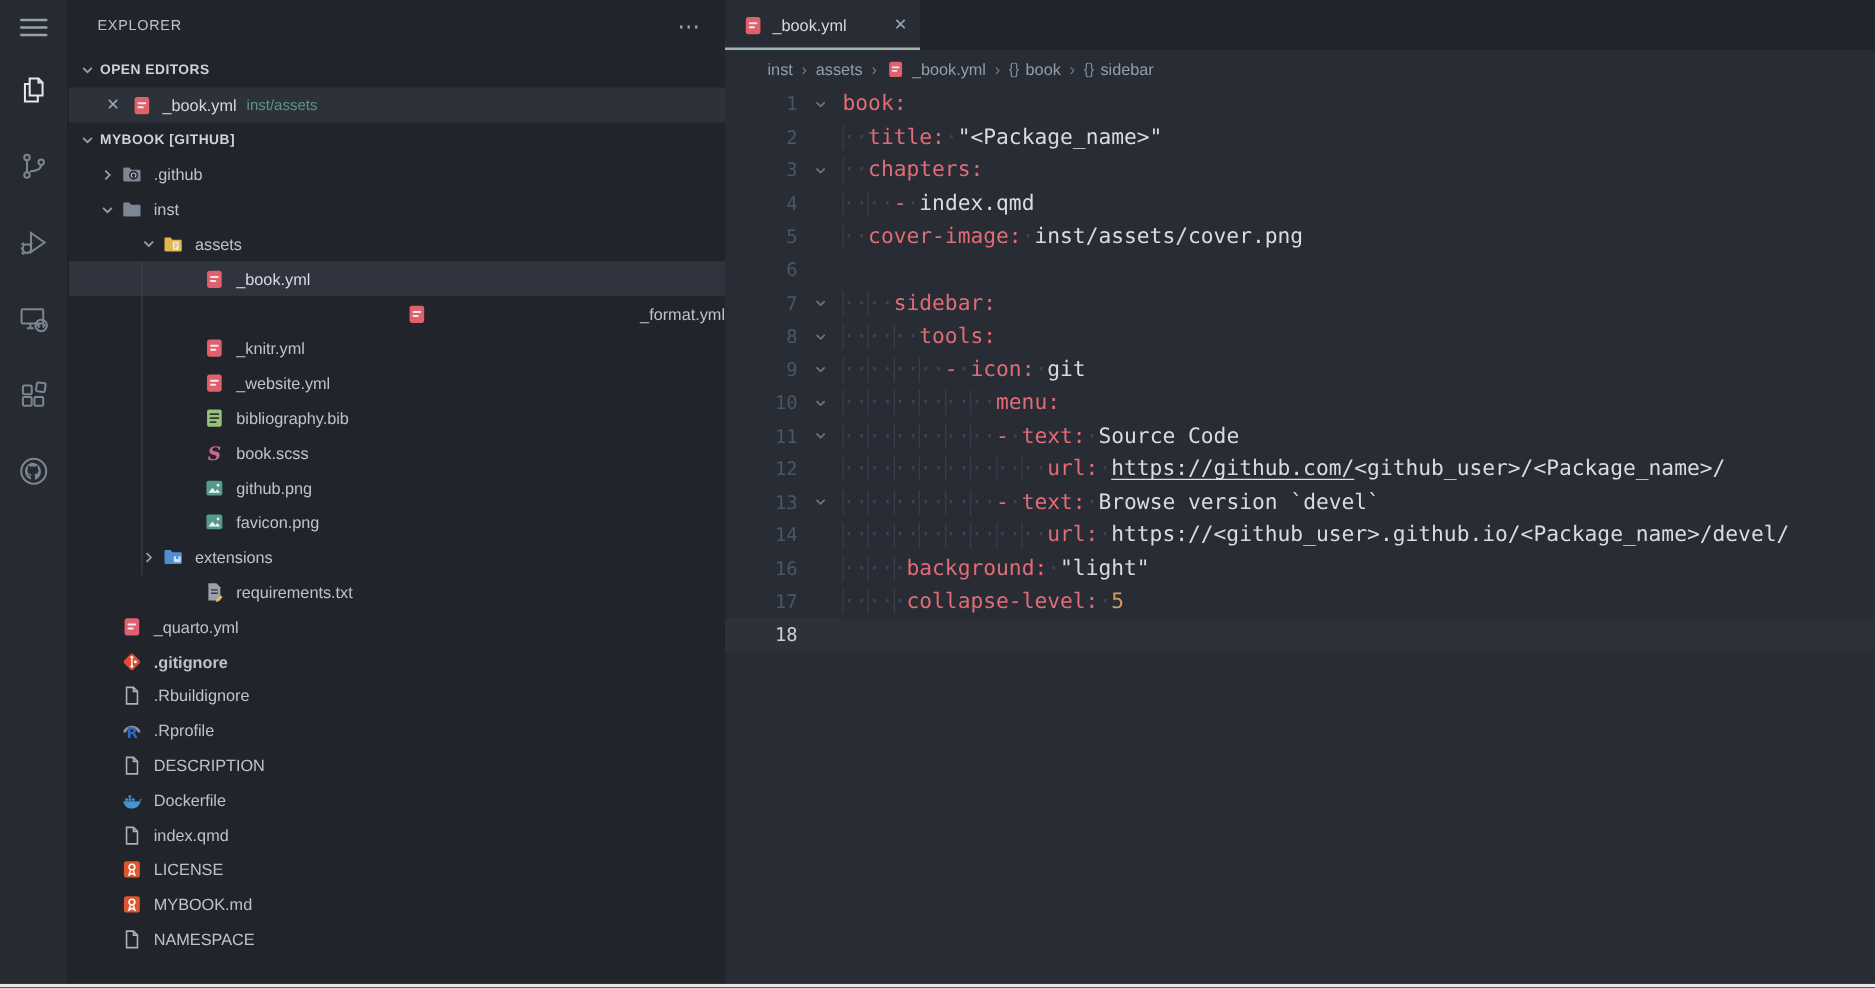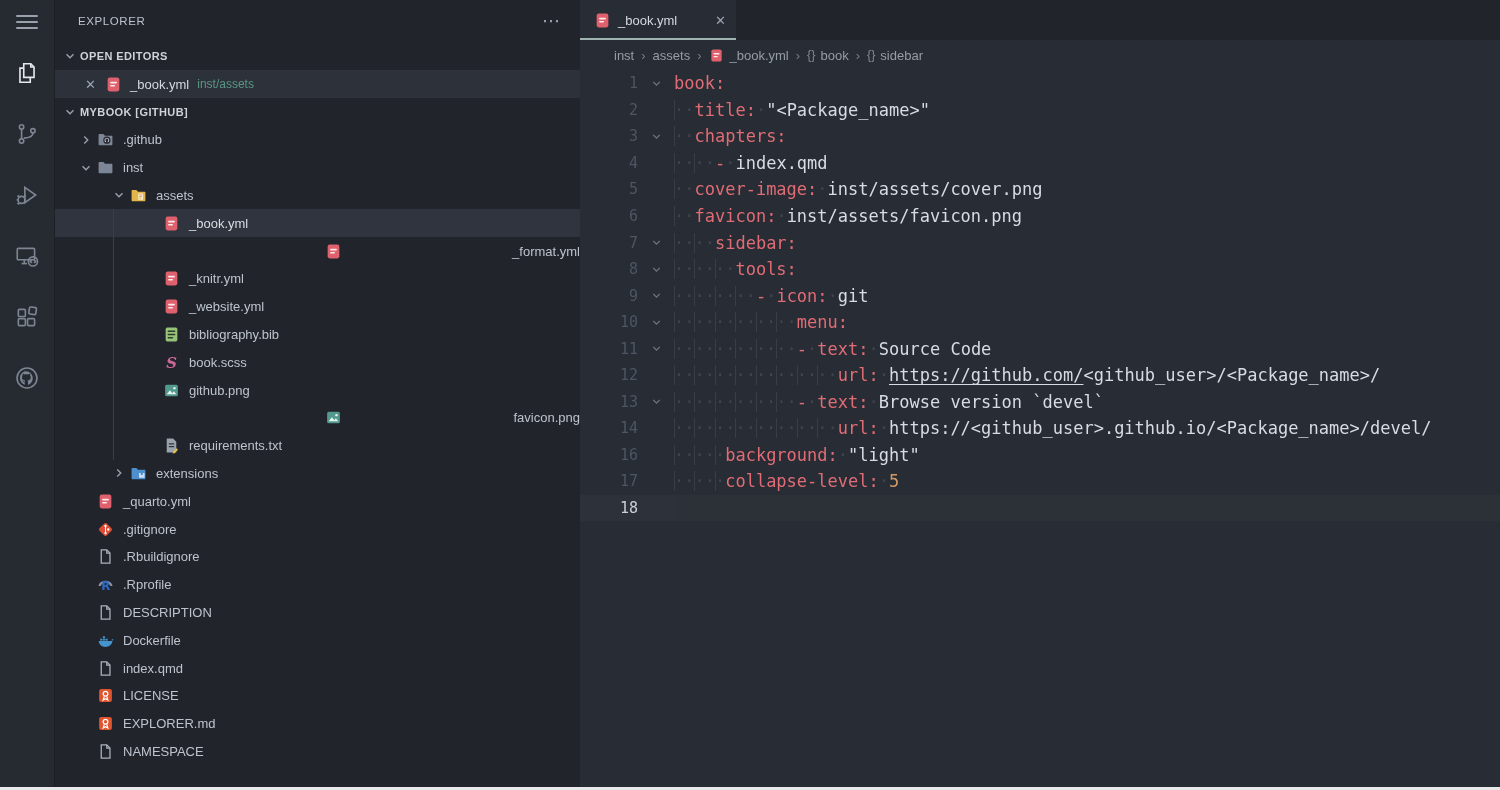--- a/index.html
+++ b/index.html
@@ -276,67 +276,67 @@
           <span class="tw"></span>
           <span class="fi" style="margin-left: 3px;">
             <svg viewBox="0 0 16 16">
               <rect x="2" y="2.5" width="12" height="11" rx="1.5" fill="#53998e"></rect>
               <circle cx="10.8" cy="5.8" r="1.1" fill="#eaf4f1"></circle>
               <path d="M3.5 11.5l3-3.8 2.3 2.8 1.4-1.7 2.3 2.7z" fill="#eaf4f1"></path>
             </svg>
           </span>
           <span class="label">github.png</span>
         </div>
-        <div class="tree-row" style="padding-left: 89px; justify-content: space-between;">
+        <div class="tree-row" style="padding-left: 89px;">
           <span class="tw"></span>
           <span class="fi" style="margin-left: 3px;">
             <svg viewBox="0 0 16 16">
               <rect x="2" y="2.5" width="12" height="11" rx="1.5" fill="#53998e"></rect>
               <circle cx="10.8" cy="5.8" r="1.1" fill="#eaf4f1"></circle>
               <path d="M3.5 11.5l3-3.8 2.3 2.8 1.4-1.7 2.3 2.7z" fill="#eaf4f1"></path>
             </svg>
           </span>
           <span class="label">favicon.png</span>
         </div>
+        <div class="tree-row" style="padding-left: 56px;">
+          <span class="tw">
+            <svg viewBox="0 0 16 16">
+              <path d="M6 4l4 4-4 4"></path>
+            </svg>
+          </span>
+          <span class="fi" style="margin-left: 3px;">
+            <svg viewBox="0 0 16 16">
+              <path d="M1.5 3.8c0-.5.4-.9.9-.9h3.6l1.5 1.6h6.1c.5 0 .9.4.9.9v7c0 .5-.4.9-.9.9H2.4c-.5 0-.9-.4-.9-.9z" fill="#4e8fd0"></path>
+              <path d="M8.5 7.5h1.6v1.2a1 1 0 1 0 2 0V7.5h1.6v4.5H8.5z" fill="#cfe0f4"></path>
+            </svg>
+          </span>
+          <span class="label">extensions</span>
+        </div>
         <div class="tree-row" style="padding-left: 89px;">
           <span class="tw"></span>
           <span class="fi" style="margin-left: 3px;">
             <svg viewBox="0 0 16 16">
               <path d="M3.5 1.5h6l3 3v10h-9z" fill="#9aa2ae"></path>
               <path d="M5.5 6.5h5M5.5 9h5" stroke="#31363e" stroke-width="1.1"></path>
               <path d="M9.5 13.8l3.2-3.2 1.4 1.4-3.2 3.2-1.8.4z" fill="#e2c04c"></path>
             </svg>
           </span>
           <span class="label">requirements.txt</span>
         </div>
-        <div class="tree-row" style="padding-left: 56px;">
-          <span class="tw">
-            <svg viewBox="0 0 16 16">
-              <path d="M6 4l4 4-4 4"></path>
-            </svg>
-          </span>
-          <span class="fi" style="margin-left: 3px;">
-            <svg viewBox="0 0 16 16">
-              <path d="M1.5 3.8c0-.5.4-.9.9-.9h3.6l1.5 1.6h6.1c.5 0 .9.4.9.9v7c0 .5-.4.9-.9.9H2.4c-.5 0-.9-.4-.9-.9z" fill="#4e8fd0"></path>
-              <path d="M8.5 7.5h1.6v1.2a1 1 0 1 0 2 0V7.5h1.6v4.5H8.5z" fill="#cfe0f4"></path>
-            </svg>
-          </span>
-          <span class="label">extensions</span>
-        </div>
         <div class="tree-row" style="padding-left: 23px;">
           <span class="tw"></span>
           <span class="fi" style="margin-left: 3px;">
             <svg viewBox="0 0 16 16">
               <rect x="2.5" y="1.5" width="11" height="13" rx="2" fill="#e0616e"></rect>
               <path d="M5.5 6.2h5M5.5 9.2h3.2" stroke="#fbe9ea" stroke-width="1.5" stroke-linecap="round"></path>
             </svg>
           </span>
           <span class="label">_quarto.yml</span>
         </div>
-        <div class="tree-row" style="padding-left: 23px;">
+        <div class="tree-row" style="padding-left: 23px; font-weight: bold;">
           <span class="tw"></span>
           <span class="fi" style="margin-left: 3px;">
             <svg viewBox="0 0 16 16">
               <g transform="rotate(45 8 8)">
                 <rect x="3.2" y="3.2" width="9.6" height="9.6" rx="1.6" fill="#de4c36"></rect>
               </g>
               <circle cx="8" cy="4.6" r="1.1" fill="#fff"></circle>
               <circle cx="8" cy="11.4" r="1.1" fill="#fff"></circle>
               <path d="M8 5.7v4.6" stroke="#fff" stroke-width="1"></path>
               <circle cx="10.6" cy="8" r="1.1" fill="#fff"></circle>
@@ -411,21 +411,21 @@
         </div>
         <div class="tree-row" style="padding-left: 23px;">
           <span class="tw"></span>
           <span class="fi" style="margin-left: 3px;">
             <svg viewBox="0 0 16 16">
               <rect x="2" y="1.8" width="12" height="12.4" rx="2" fill="#e0542e"></rect>
               <circle cx="8" cy="6.3" r="2.2" fill="none" stroke="#fff" stroke-width="1.2"></circle>
               <path d="M6.8 8.8l-1 3.4 2.2-1.2 2.2 1.2-1-3.4" fill="none" stroke="#fff" stroke-width="1.1"></path>
             </svg>
           </span>
-          <span class="label">EXPLORER.md</span>
+          <span class="label">MYBOOK.md</span>
         </div>
         <div class="tree-row" style="padding-left: 23px;">
           <span class="tw"></span>
           <span class="fi" style="margin-left: 3px;">
             <svg viewBox="0 0 16 16">
               <path d="M4 1.8h5.2l3 3V14.2H4z" fill="none" stroke="#aab1bc" stroke-width="1.2"></path>
               <path d="M9.2 1.8v3h3" fill="none" stroke="#aab1bc" stroke-width="1.2"></path>
             </svg>
           </span>
           <span class="label">NAMESPACE</span>
@@ -518,21 +518,20 @@
             <div class="gutter">5</div>
             <div class="fold"></div>
           </div>
           <div class="content"><span class="tok-ws">··</span><span class="tok-key">cover-image:</span><span class="tok-ws">·</span><span class="tok-val">inst/assets/cover.png</span><div class="ind-guide" style="left: 0px;"></div></div>
         </div>
         <div class="code-line">
           <div class="gutter-wrap">
             <div class="gutter">6</div>
             <div class="fold"></div>
           </div>
-          <div class="content"><span class="tok-ws">··</span><span class="tok-key">favicon:</span><span class="tok-ws">·</span><span class="tok-val">inst/assets/favicon.png</span><div class="ind-guide" style="left: 0px;"></div></div>
         </div>
         <div class="code-line">
           <div class="gutter-wrap">
             <div class="gutter">7</div>
             <div class="fold">
               <svg viewBox="0 0 16 16">
                 <path d="M4 6l4 4 4-4"></path>
               </svg>
             </div>
           </div>

